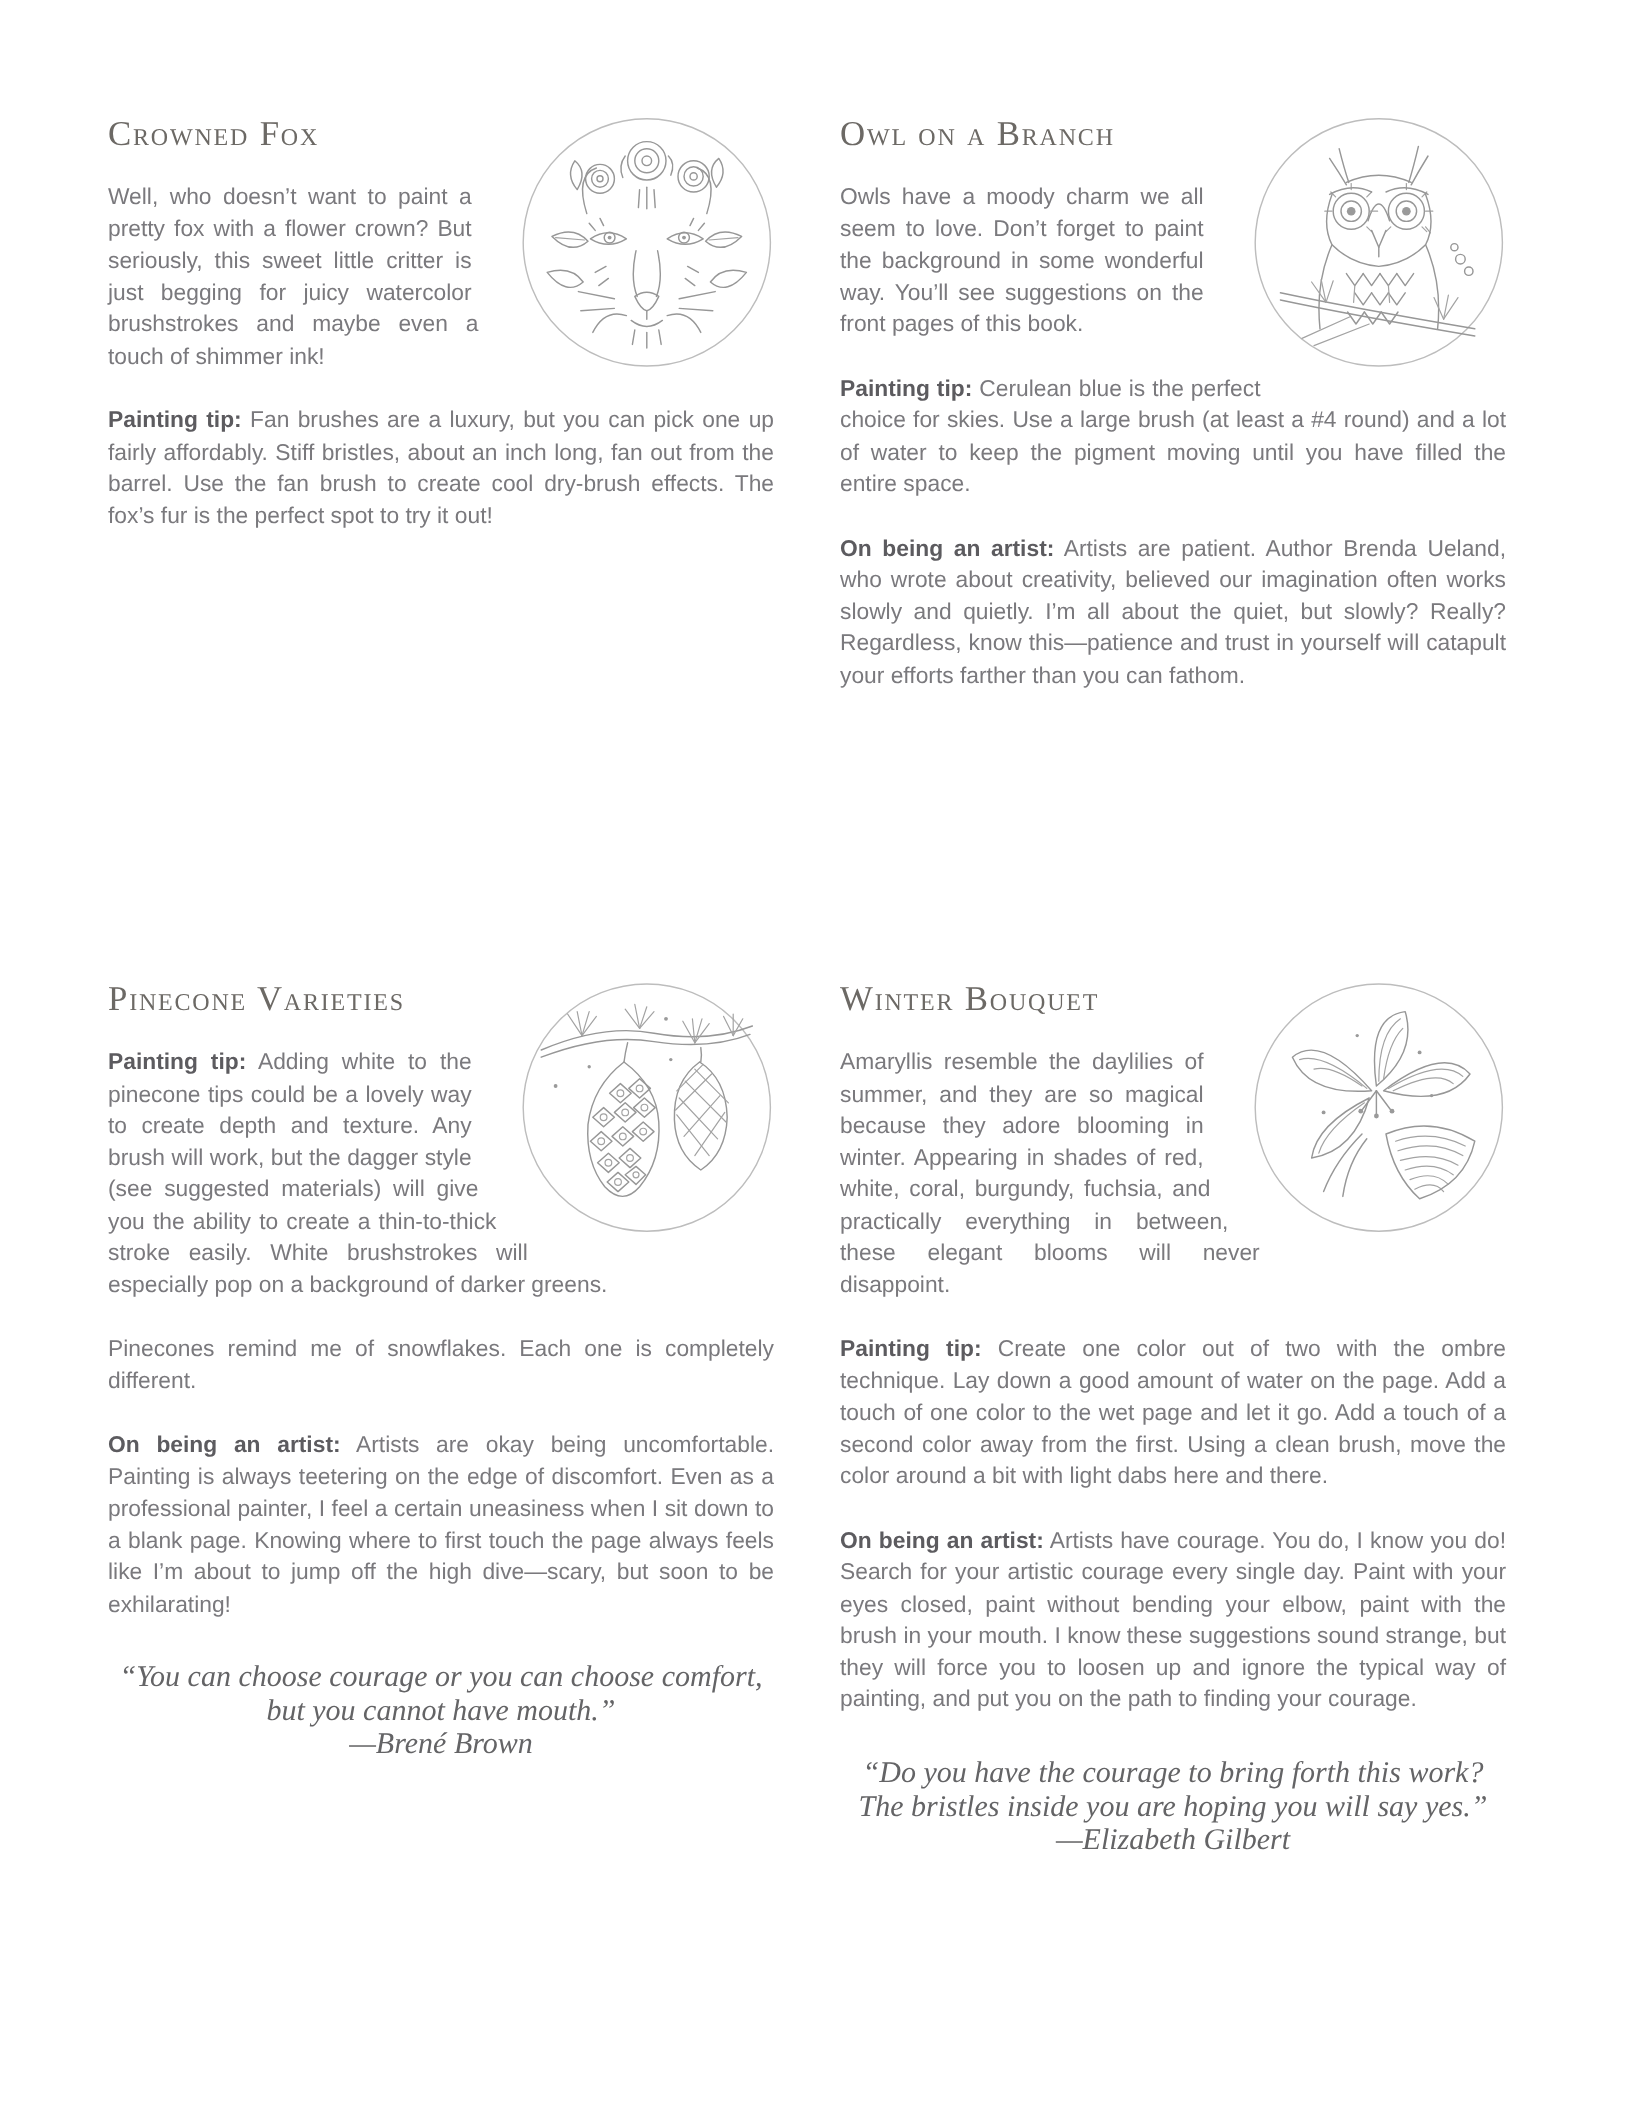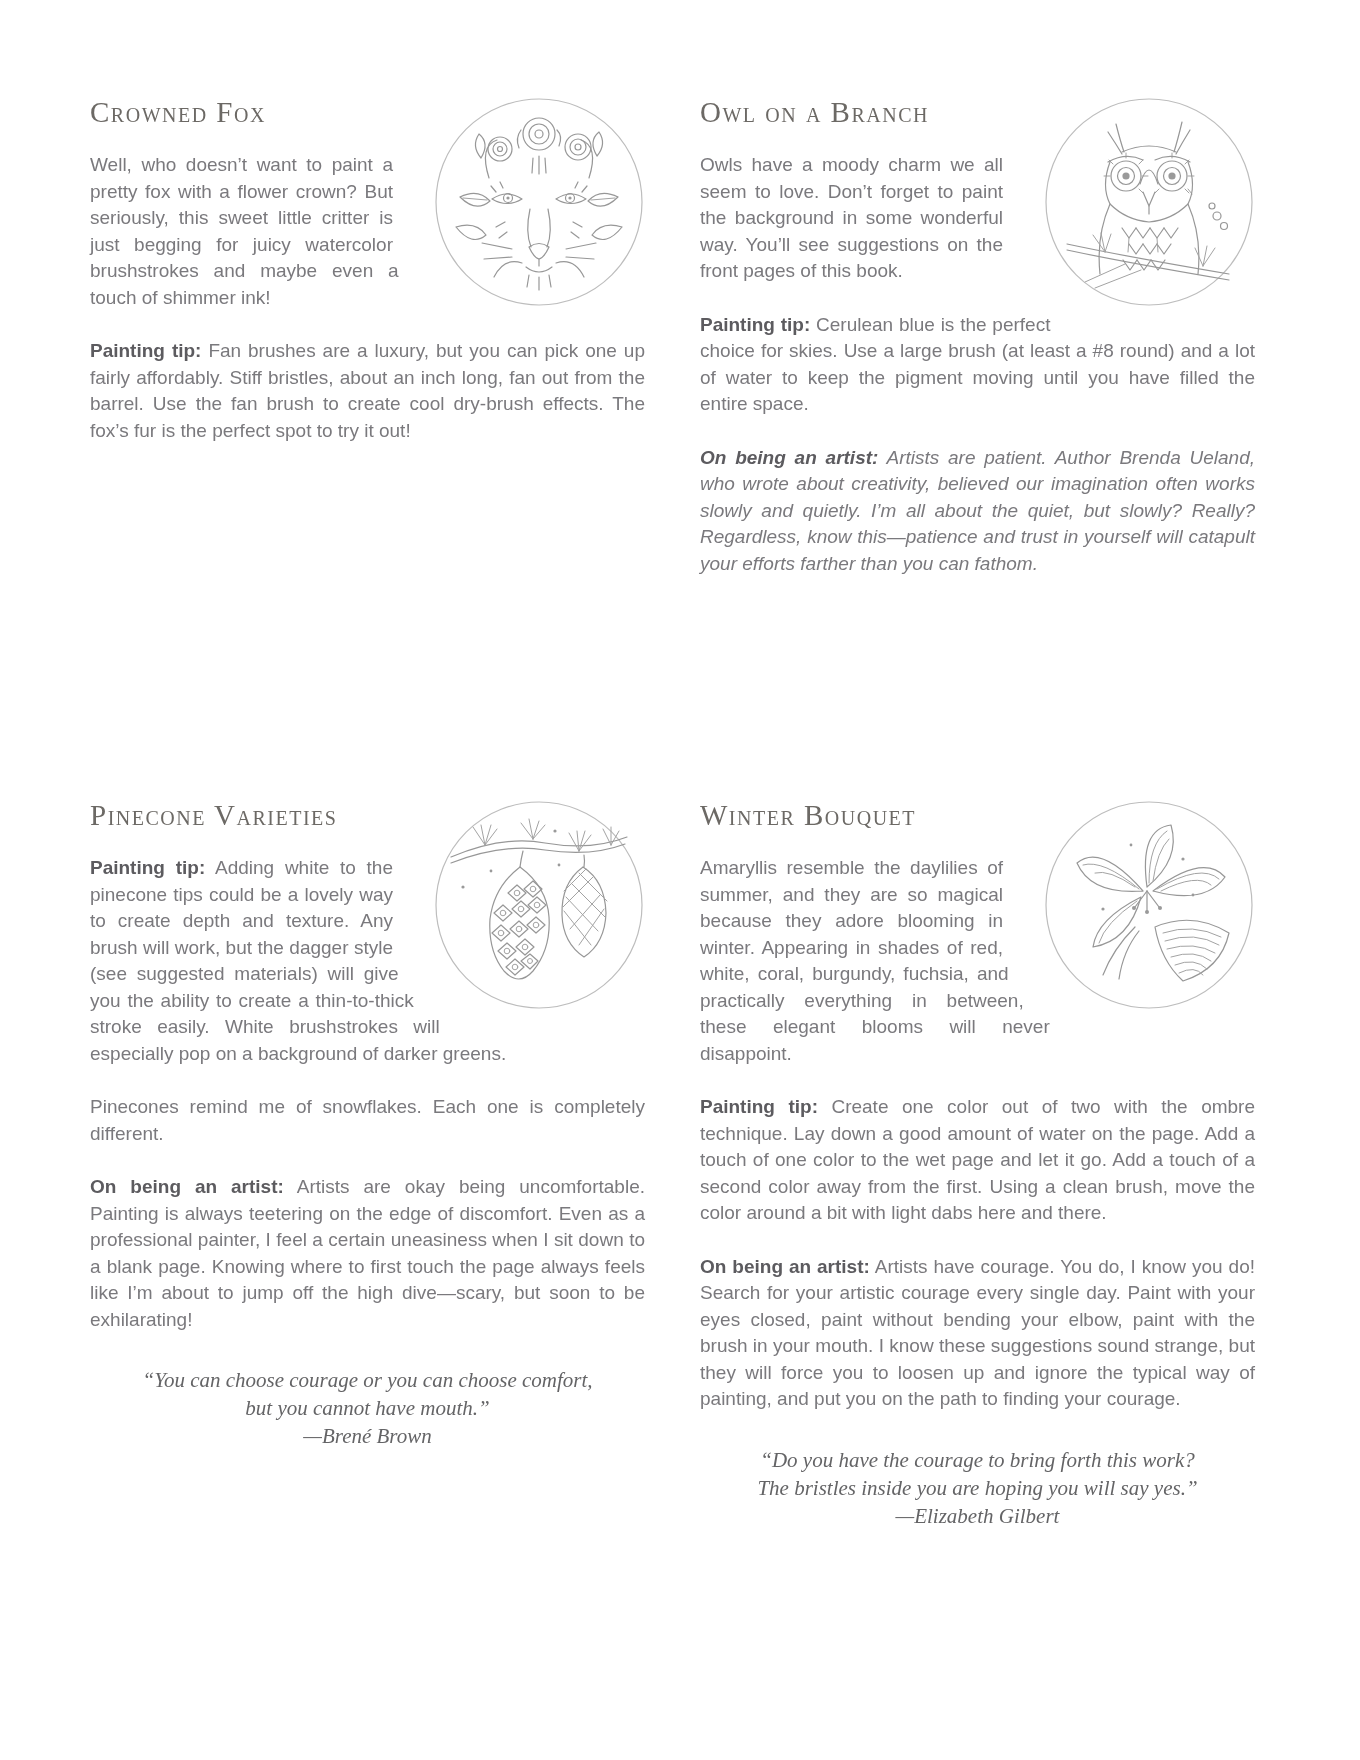--- a/index.html
+++ b/index.html
@@ -2,29 +2,29 @@
 <html><head>
 <meta charset="utf-8">
 <style>
   html,body{margin:0;padding:0;background:#ffffff;}
   body{width:1360px;height:1760px;font-family:"Liberation Sans",sans-serif;-webkit-font-smoothing:antialiased;}
   .page{box-sizing:border-box;width:1356px;height:1760px;padding:96px 105px 40px 90px;overflow:hidden;}
   .grid{display:grid;grid-template-columns:555px 555px;column-gap:55px;row-gap:222px;align-items:start;}
   section{color:#7a797d;font-size:19px;line-height:26.5px;display:flow-root;}
   h2{font-family:"Liberation Serif",serif;font-variant:small-caps;font-weight:500;font-size:29px;letter-spacing:1.5px;color:#6c6965;margin:0 0 24px 0;line-height:32px;}
   p{margin:0 0 27px 0;text-align:justify;}
-  p.last{margin-bottom:0;font-style:italic;}
+  p.last{margin-bottom:18px;}
   .lbl{font-weight:700;color:#5c5b5f;}
   .illu{float:right;width:212px;height:212px;margin:0 0 10px 40px;shape-outside:circle(50%);shape-margin:12px;}
   .illu svg{width:212px;height:212px;display:block;}
   .art{stroke:#979797;fill:none;stroke-width:1.2;stroke-linecap:round;stroke-linejoin:round;}
   .art-thin{stroke:#a3a3a3;fill:none;stroke-width:1;stroke-linecap:round;}
   .ring{stroke:#bdbdbd;fill:none;stroke-width:1.2;}
   .dot{fill:#9a9a9a;stroke:none;}
-  blockquote{margin:33px auto 0 auto;padding:0;text-align:center;font-family:"Liberation Serif",serif;font-style:italic;color:#646466;font-size:21px;line-height:28px;}
+  blockquote{margin:33px auto 0 auto;padding:0;text-align:center;font-family:"Liberation Serif",serif;font-style:italic;color:#646466;font-size:25px;line-height:28px;}
   blockquote .qline{display:block;}
   blockquote .attr{display:block;}
 </style>
 </head>
 <body>
 
 <div class="page">
   <div class="grid">
 
     <section>
@@ -151,21 +151,21 @@
             <circle cx="174" cy="120" r="4"></circle>
               <circle cx="181" cy="130" r="3.5"></circle>
               <circle cx="169" cy="110" r="3"></circle>
             <path class="art-thin" d="M42,186 L82,168"></path>
               <path class="art-thin" d="M52,192 L98,174"></path>
           </g>
         </svg>
       </div>
       <h2>Owl on a Branch</h2>
       <p>Owls have a moody charm we all seem to love. Don’t forget to paint the background in some wonderful way. You’ll see suggestions on the front pages of this book.</p>
-      <p><strong class="lbl">Painting tip:</strong> <span>Cerulean blue is the perfect choice for skies. Use a large brush (at least a #8 round) and a lot of water to keep the pigment moving until you have filled the entire space.</span></p>
+      <p><strong class="lbl">Painting tip:</strong> <span>Cerulean blue is the perfect choice for skies. Use a large brush (at least a #4 round) and a lot of water to keep the pigment moving until you have filled the entire space.</span></p>
       <p class="last"><strong class="lbl">On being an artist:</strong> <span>Artists are patient. Author Brenda Ueland, who wrote about creativity, believed our imagination often works slowly and quietly. I’m all about the quiet, but slowly? Really? Regardless, know this—patience and trust in yourself will catapult your efforts farther than you can fathom.</span></p>
     </section>
 
     <section>
       <div class="illu">
         <svg viewBox="0 0 212 212">
           <circle class="ring" cx="106" cy="106" r="103"></circle>
           <g class="art">
             <path d="M18,58 Q70,36 112,44 Q158,52 194,38"></path>
             <path d="M18,64 Q70,44 112,51 Q158,58 192,45"></path>

